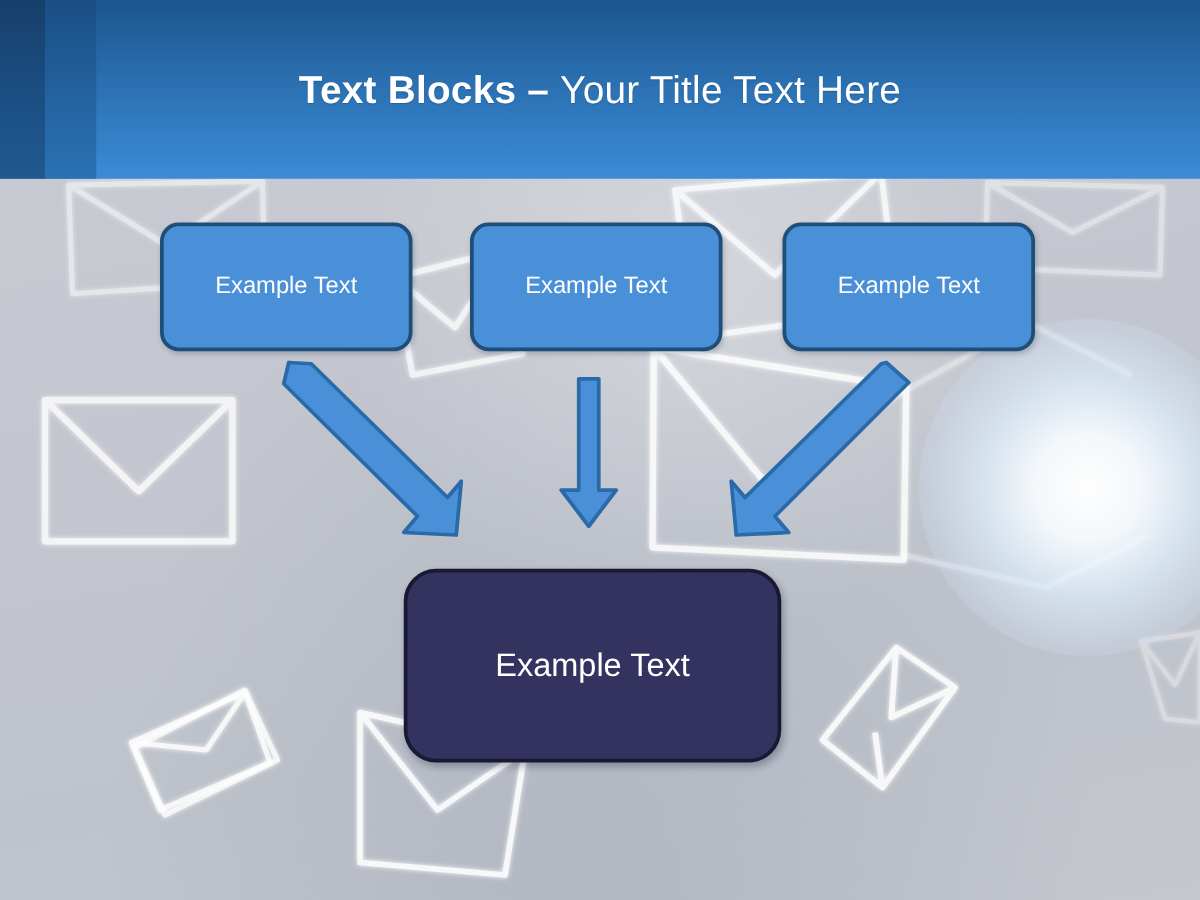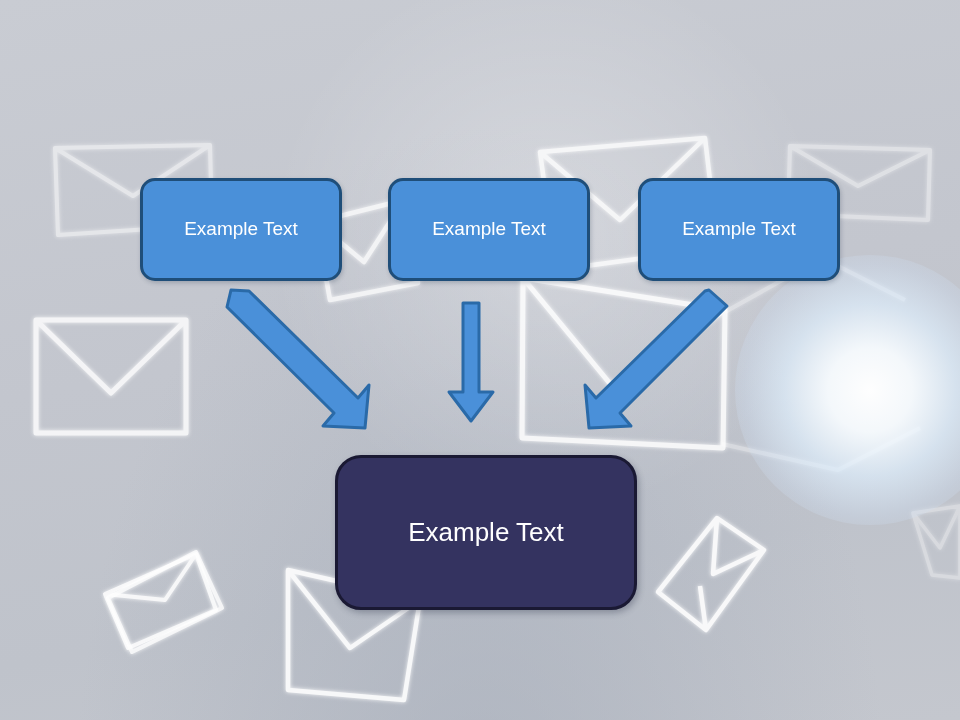--- a/index.html
+++ b/index.html
@@ -90,21 +90,20 @@
   
   .box {
     position: absolute;
     box-sizing: border-box;
     display: flex;
     align-items: center;
     justify-content: center;
     color: #ffffff;
     text-align: left;
     line-height: 1.2;
-    margin-left: 12px;
   }
   .box-top {
     width: 202px;
     height: 103px;
     top: 178px;
     background: #4a90d9;
     border: 3px solid #1f4e79;
     border-radius: 15px;
     font-size: 19px;
     box-shadow: 1px 2px 4px rgba(40,55,80,0.25);
@@ -205,20 +204,26 @@
     </g>
 
     <g filter="url(#softglow)" fill="none" stroke="#ffffff" stroke-width="4" opacity="0.40" stroke-linejoin="round">
       <polyline points="725,312 822,258 905,300"></polyline>
       <polyline points="722,444 838,470 920,428"></polyline>
     </g>
   </svg>
 
   <div class="glow"></div>
 
+  <div class="header">
+    <div class="header-main"></div>
+    <div class="header-band-dark"></div>
+    <div class="header-band-mid"></div>
+    <div class="header-title"><span class="bold">Text Blocks – </span><span class="reg">Your Title Text Here</span></div>
+  </div>
 
   <svg class="arrow-layer" width="960" height="720" viewBox="0 0 960 720">
 
     <g>
       <polygon points="233,286 251,287 360,394 371,381 367,424 325,422 336,409 229,303" fill="#4a90d9" stroke="#2a6aa8" stroke-width="3" stroke-linejoin="round" transform="translate(-2,4)"></polygon>
     </g>
 
     <g>
       <polygon points="463,303 479,303 479,392 493,392 471,421 449,392 463,392" fill="#4a90d9" stroke="#2a6aa8" stroke-width="3" stroke-linejoin="round"></polygon>
     </g>

